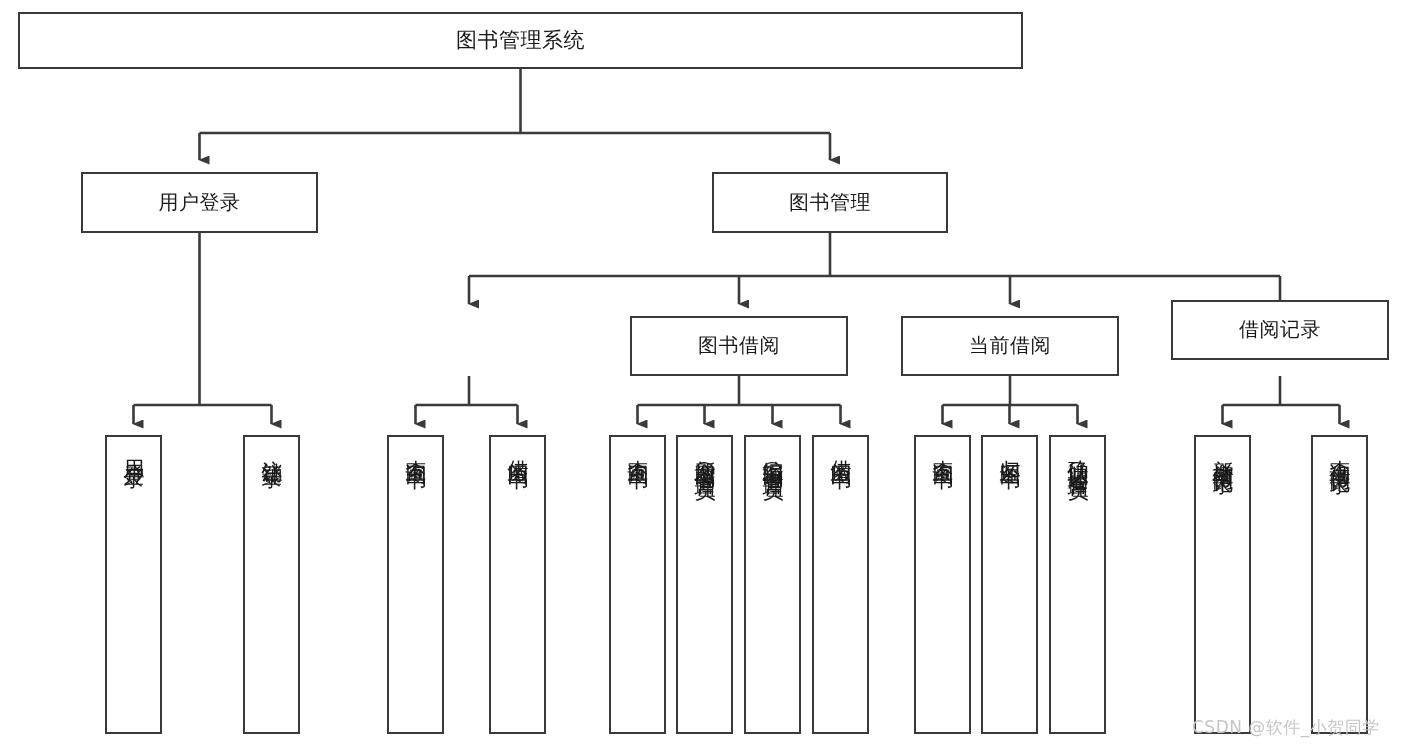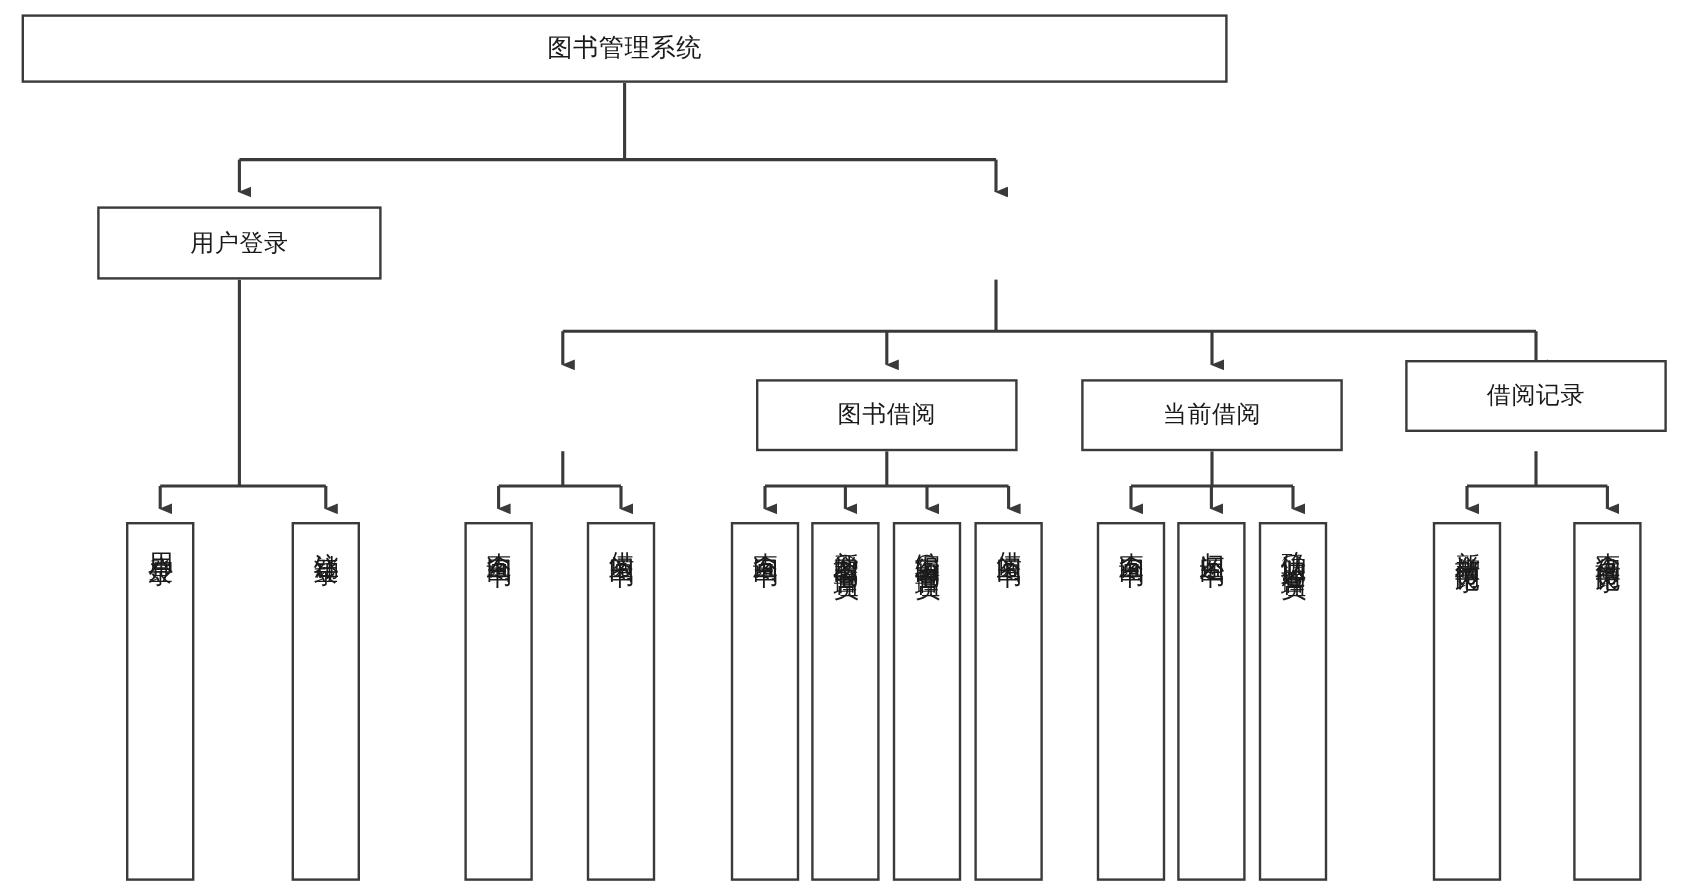--- a/index.html
+++ b/index.html
@@ -126,20 +126,23 @@
     </g>
   </svg>
 
   <div class="node root horizontal" style="left:18px; top:12px; width:1005px; height:57px;">
     <span class="label">图书管理系统</span>
   </div>
 
   <div class="node horizontal" style="left:81px; top:172px; width:237px; height:61px;">
     <span class="label">用户登录</span>
   </div>
+  <div class="node horizontal" style="left:712px; top:172px; width:236px; height:61px;">
+    <span class="label">图书管理</span>
+  </div>
 
   <div class="node horizontal" style="left:630px; top:316px; width:218px; height:60px;">
     <span class="label">图书借阅</span>
   </div>
   <div class="node horizontal" style="left:901px; top:316px; width:218px; height:60px;">
     <span class="label">当前借阅</span>
   </div>
   <div class="node horizontal" style="left:1171px; top:300px; width:218px; height:60px;">
     <span class="label">借阅记录</span>
   </div>
@@ -177,14 +180,15 @@
   <div class="node vertical" style="left:1049px; top:435px; width:57px; height:299px;">
     <span class="label">确认归还（管理员）</span>
   </div>
   <div class="node vertical" style="left:1194px; top:435px; width:57px; height:299px;">
     <span class="label">新增借阅记录</span>
   </div>
   <div class="node vertical" style="left:1311px; top:435px; width:57px; height:299px;">
     <span class="label">查询借阅记录</span>
   </div>
 
+  <div class="watermark" style="left:1192px; top:716px;">CSDN @软件_小贺同学</div>
 
 </div>
 
 </body></html>

